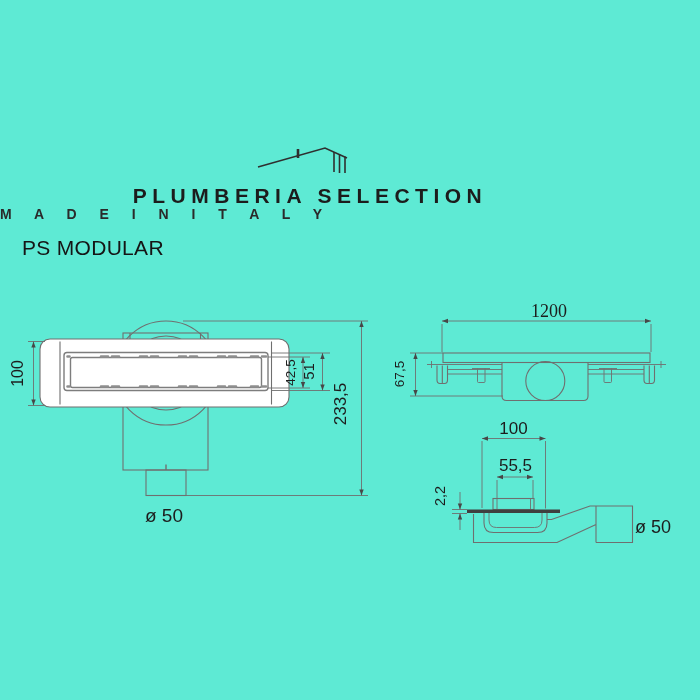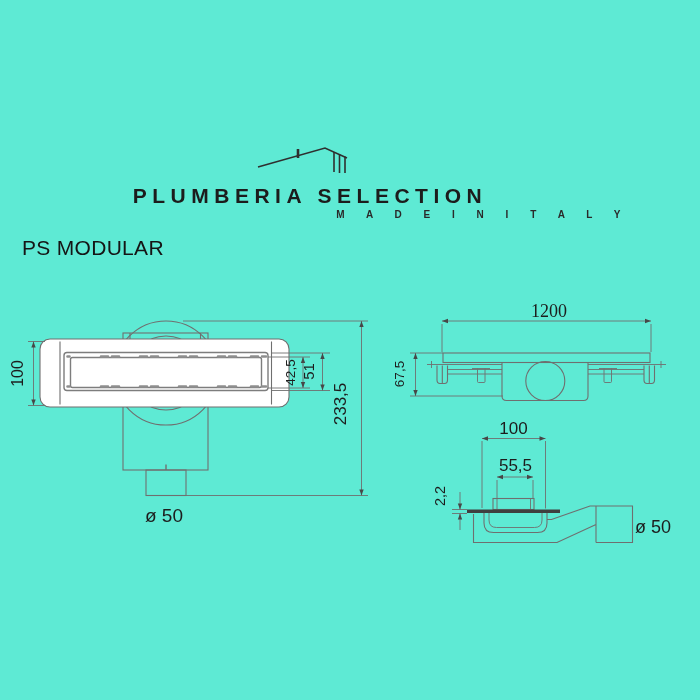--- a/index.html
+++ b/index.html
@@ -1,21 +1,21 @@
 <!DOCTYPE html>
 <html><head>
 <meta charset="utf-8">
 <style>
   html,body{margin:0;padding:0;background:#fff;}
   .page{position:relative;width:700px;height:700px;background:#5eead4;overflow:hidden;
         font-family:"Liberation Sans",sans-serif;padding-left:16px;}
   .brand-name{position:absolute;left:0;top:185px;width:620px;text-align:center;
       font-weight:bold;font-size:21px;line-height:22px;letter-spacing:5.5px;color:#1c1c1c;white-space:nowrap;}
-  .brand-tagline{position:absolute;left:0;top:209px;width:630px;text-align:right;
-      font-weight:bold;font-size:10px;line-height:11px;letter-spacing:9.5px;color:#2a2a2a;white-space:nowrap;}
+  .brand-tagline{position:absolute;left:0;top:209px;width:630px;text-align:left;
+      font-weight:bold;font-size:14px;line-height:11px;letter-spacing:9.5px;color:#2a2a2a;white-space:nowrap;}
   .product-title{position:absolute;left:22px;top:236px;font-size:21px;color:#151515;letter-spacing:0.3px;}
   .roof{position:absolute;left:250px;top:138px;}
   svg text{fill:#1d1d1d;font-family:"Liberation Sans",sans-serif;}
   svg .serif{font-family:"Liberation Serif",serif;}
   .drawing{position:absolute;left:0;top:0;}
 </style>
 </head>
 <body>
 
 <div class="page">

